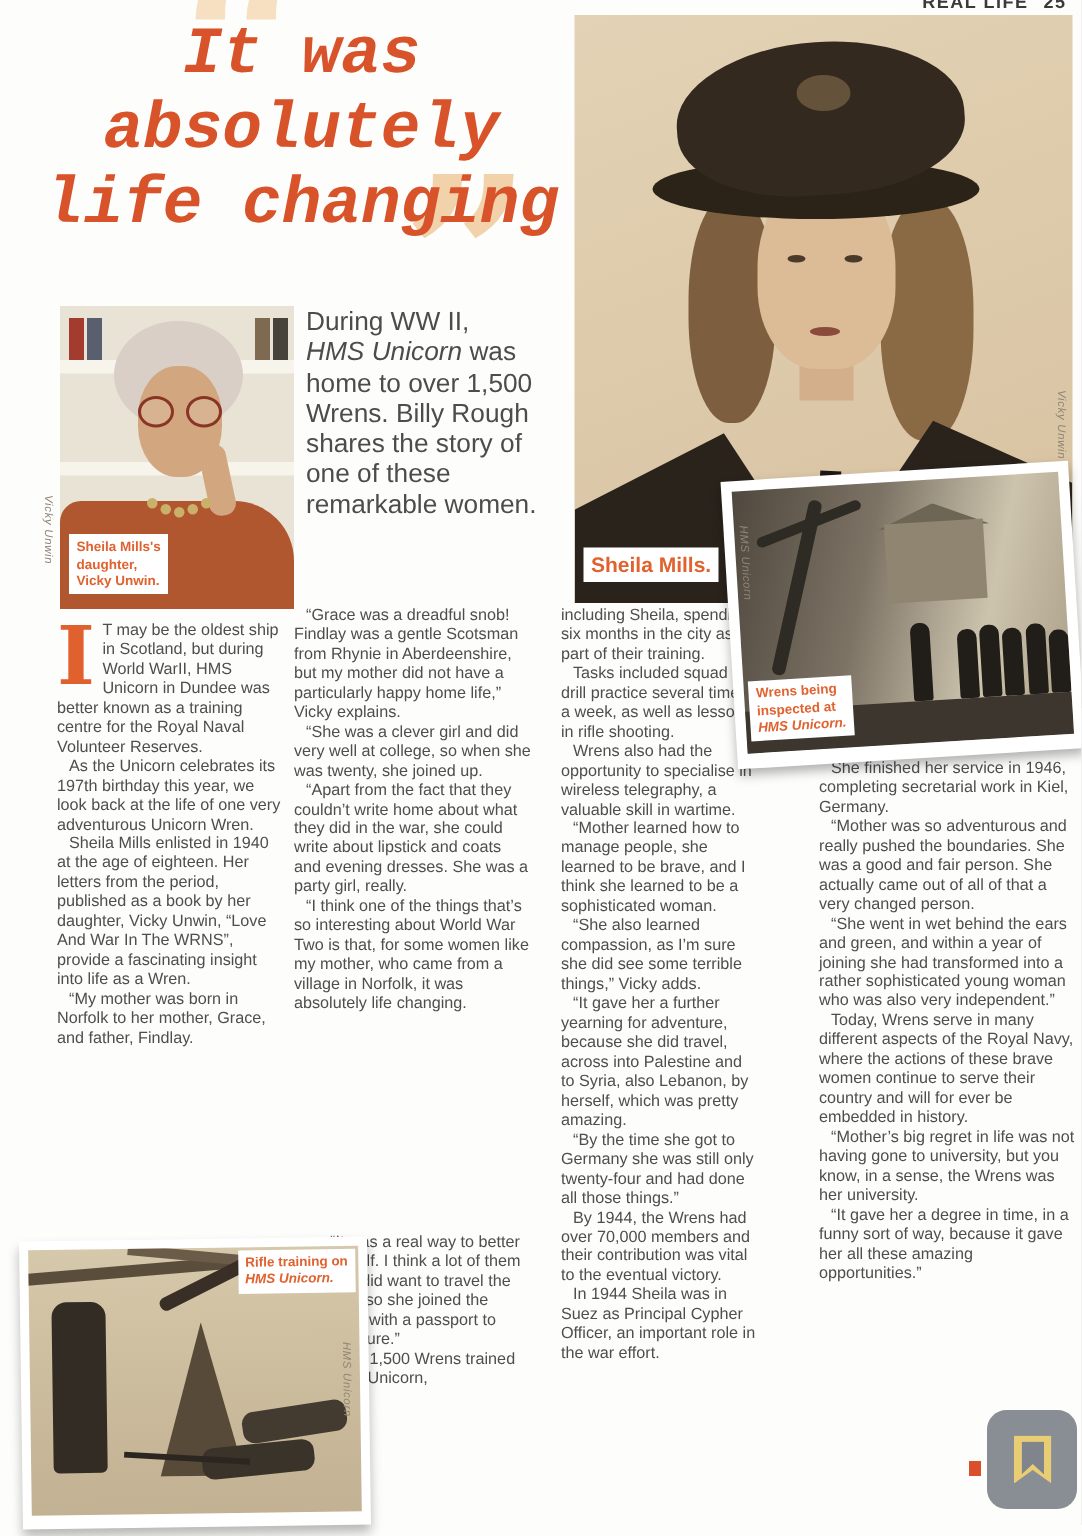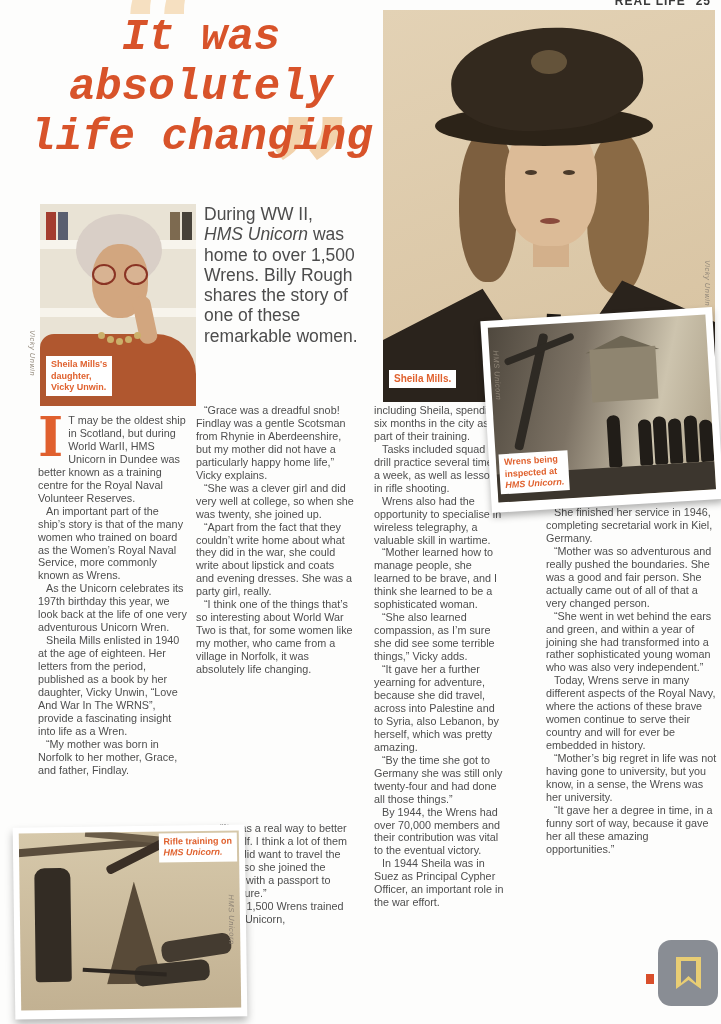--- a/index.html
+++ b/index.html
@@ -18,21 +18,21 @@
   .headline h1{position:relative;z-index:1;margin:6px 0 0;font-family:Liberation Mono, monospace;
             font-style:italic;font-weight:bold;font-size:44px;line-height:1.14;color:#d8532a;}
   
   .intro{position:absolute;left:204px;top:204px;width:178px;font-size:17.5px;line-height:1.16;
          color:#4c4c4c;}
   .intro .blk{display:block;}
   .intro em{font-style:italic;}
   
   .photo{position:absolute;overflow:hidden;}
   .cap{position:absolute;background:#ffffff;color:#e0622f;font-weight:bold;
-       font-size:10px;line-height:1.25;padding:3px 5px;z-index:5;}
+       font-size:14px;line-height:1.25;padding:3px 5px;z-index:5;}
   .cap em{font-style:italic;}
   .vcred{position:absolute;writing-mode:vertical-rl;font-size:7.5px;color:#8f8577;
          font-style:italic;z-index:5;letter-spacing:.5px;}
   .shape{position:absolute;}
   
   .portrait{left:383px;top:10px;width:332px;height:392px;background:linear-gradient(160deg,#e3d2b5,#d7c2a0);}
   .p-hat{left:68px;top:18px;width:192px;height:102px;background:#33291e;border-radius:52% 52% 46% 46%;transform:rotate(-4deg);}
   .p-brim{left:52px;top:96px;width:218px;height:40px;background:#2c2318;border-radius:50%;}
   .p-badge{left:148px;top:40px;width:36px;height:24px;background:#6d5b40;border-radius:50%;opacity:.85;}
   .p-hair-l{left:76px;top:120px;width:58px;height:152px;background:#7d5f3f;border-radius:46%;}
@@ -187,21 +187,20 @@
       <span style="display:block">Wrens being</span>
       <span style="display:block">inspected at</span>
       <em style="display:block">HMS Unicorn.</em>
     </div>
     <div class="vcred" style="left:9px;top:30px;">HMS Unicorn</div>
   </div>
 
   <div class="col c1">
     <p class="cont"><span class="dropcap">I</span><span>T may be the oldest ship in Scotland, but during World WarII, HMS Unicorn in Dundee was better known as a training centre for the Royal Naval Volunteer Reserves.</span></p>
     <div>
-        <p>An important part of the ship’s story is that of the many women who trained on board as the Women’s Royal Naval Service, more commonly known as Wrens.</p>
         <p>As the Unicorn celebrates its 197th birthday this year, we look back at the life of one very adventurous Unicorn Wren.</p>
         <p>Sheila Mills enlisted in 1940 at the age of eighteen. Her letters from the period, published as a book by her daughter, Vicky Unwin, “Love And War In The WRNS”, provide a fascinating insight into life as a Wren.</p>
         <p>“My mother was born in Norfolk to her mother, Grace, and father, Findlay.</p>
       </div>
   </div>
 
   <div class="col c2">
     <div>
         <p>“Grace was a dreadful snob! Findlay was a gentle Scotsman from Rhynie in Aberdeenshire, but my mother did not have a particularly happy home life,” Vicky explains.</p>
         <p>“She was a clever girl and did very well at college, so when she was twenty, she joined up.</p>

